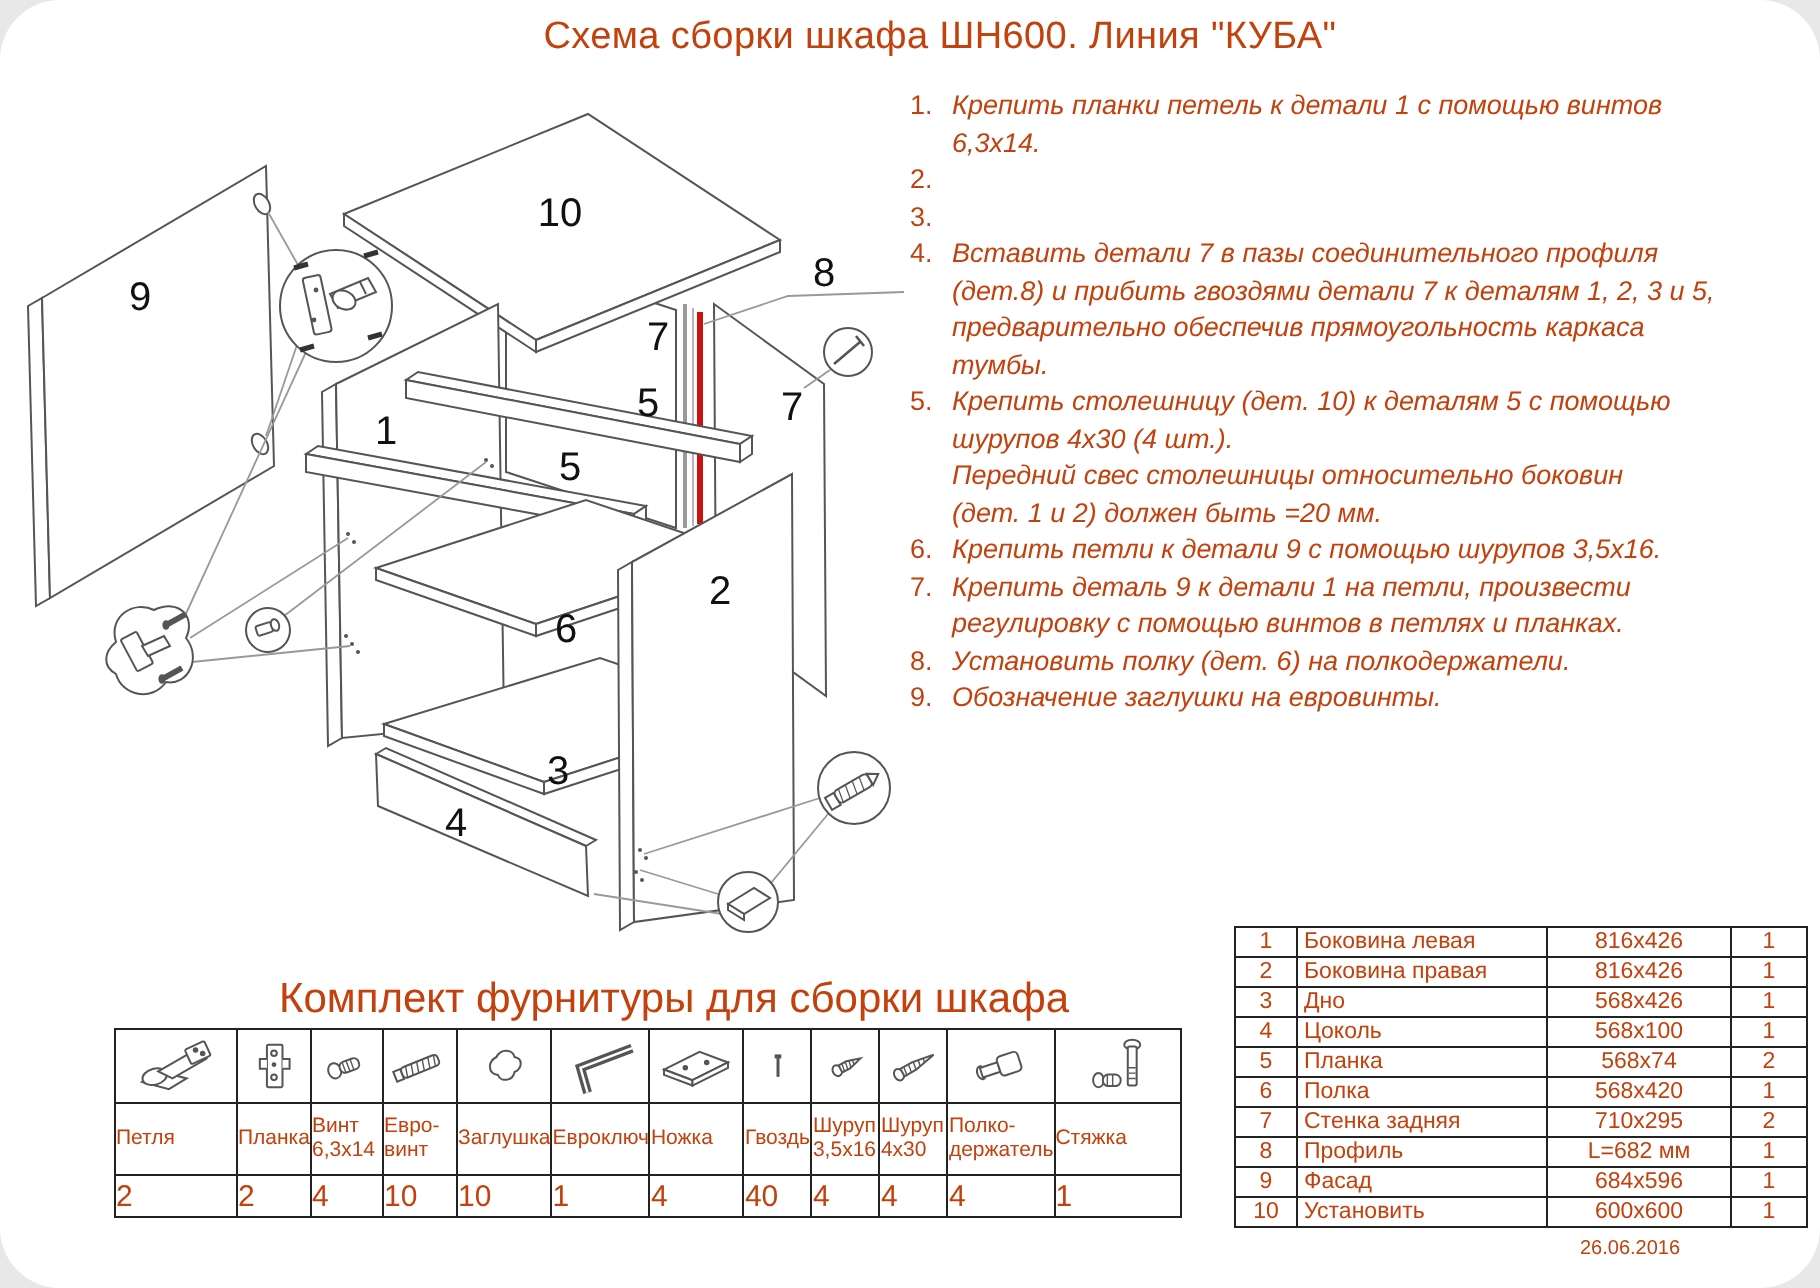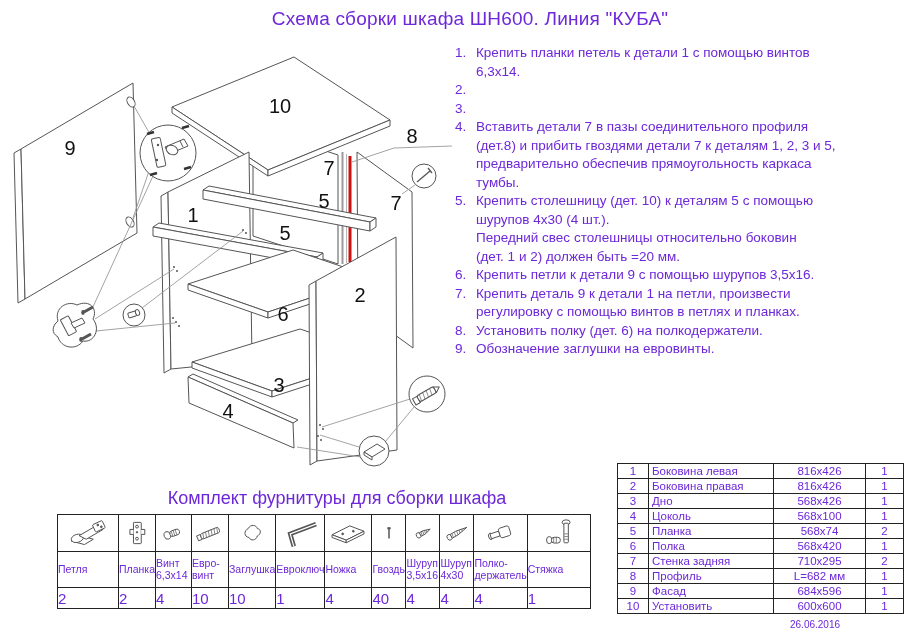--- a/index.html
+++ b/index.html
@@ -1,36 +1,36 @@
 <!DOCTYPE html>
 <html><head>
 <meta charset="utf-8">
 <style>
   html,body { margin:0; padding:0; background:#e8e8e8; }
   .page { position:relative; width:910px; height:644px; background:#ffffff;
-          font-family:"Liberation Sans", sans-serif; color:#6d28d9; overflow:hidden;
-          margin:0 auto; }
+          font-family:"Liberation Sans", sans-serif; color:#c2410c; overflow:hidden;
+          margin:0 auto;border-radius:30px; }
   .title { position:absolute; top:8px; left:30px; width:880px; text-align:center;
            font-size:19px; letter-spacing:.2px; }
   .instructions { position:absolute; top:44px; left:455px; width:452px;
                   font-size:13.5px; line-height:18.5px; }
   .instr { display:flex; }
   .instr .num { flex:0 0 21px; }
-  .instr .txt { white-space:pre-line; }
+  .instr .txt { white-space:pre-line;font-style:italic; }
   .parts-title { position:absolute; top:426px; left:521px; width:384px; text-align:center;
                  font-size:15.5px; line-height:18px; }
   .parts-table { position:absolute; top:463px; left:617px; border-collapse:collapse;
                  font-size:11.5px; }
   .parts-table td { border:1px solid #222; padding:0 3px; height:14px; line-height:13px; }
   .c-num  { width:24px; text-align:center; }
   .c-name { width:118px; text-align:left; }
   .c-size { width:85px; text-align:center; }
   .c-qty  { width:31px; text-align:center; }
   .hw-title { position:absolute; top:488px; left:57px; width:560px; text-align:center;
-              font-size:18px; }
+              font-size:21px; }
   .hw-table { position:absolute; top:514px; left:57px; border-collapse:collapse;
               table-layout:fixed; }
   .hw-table td { border:1px solid #222; vertical-align:middle; padding:0; }
   .hw-icon-row td  { height:36px; }
   .hw-label-row td { height:35px; font-size:10.5px; line-height:11.5px; white-space:pre-line; }
   .hw-count-row td { height:20px; font-size:15px; }
   .date { position:absolute; top:619px; left:790px; width:90px; text-align:left; font-size:10px; }
   .diagram { position:absolute; top:40px; left:0; font-family:"Liberation Sans", sans-serif; }
   .ln { fill:#fff; stroke:#555; stroke-width:1; }
   .ld { stroke:#999; stroke-width:.9; fill:none; }

